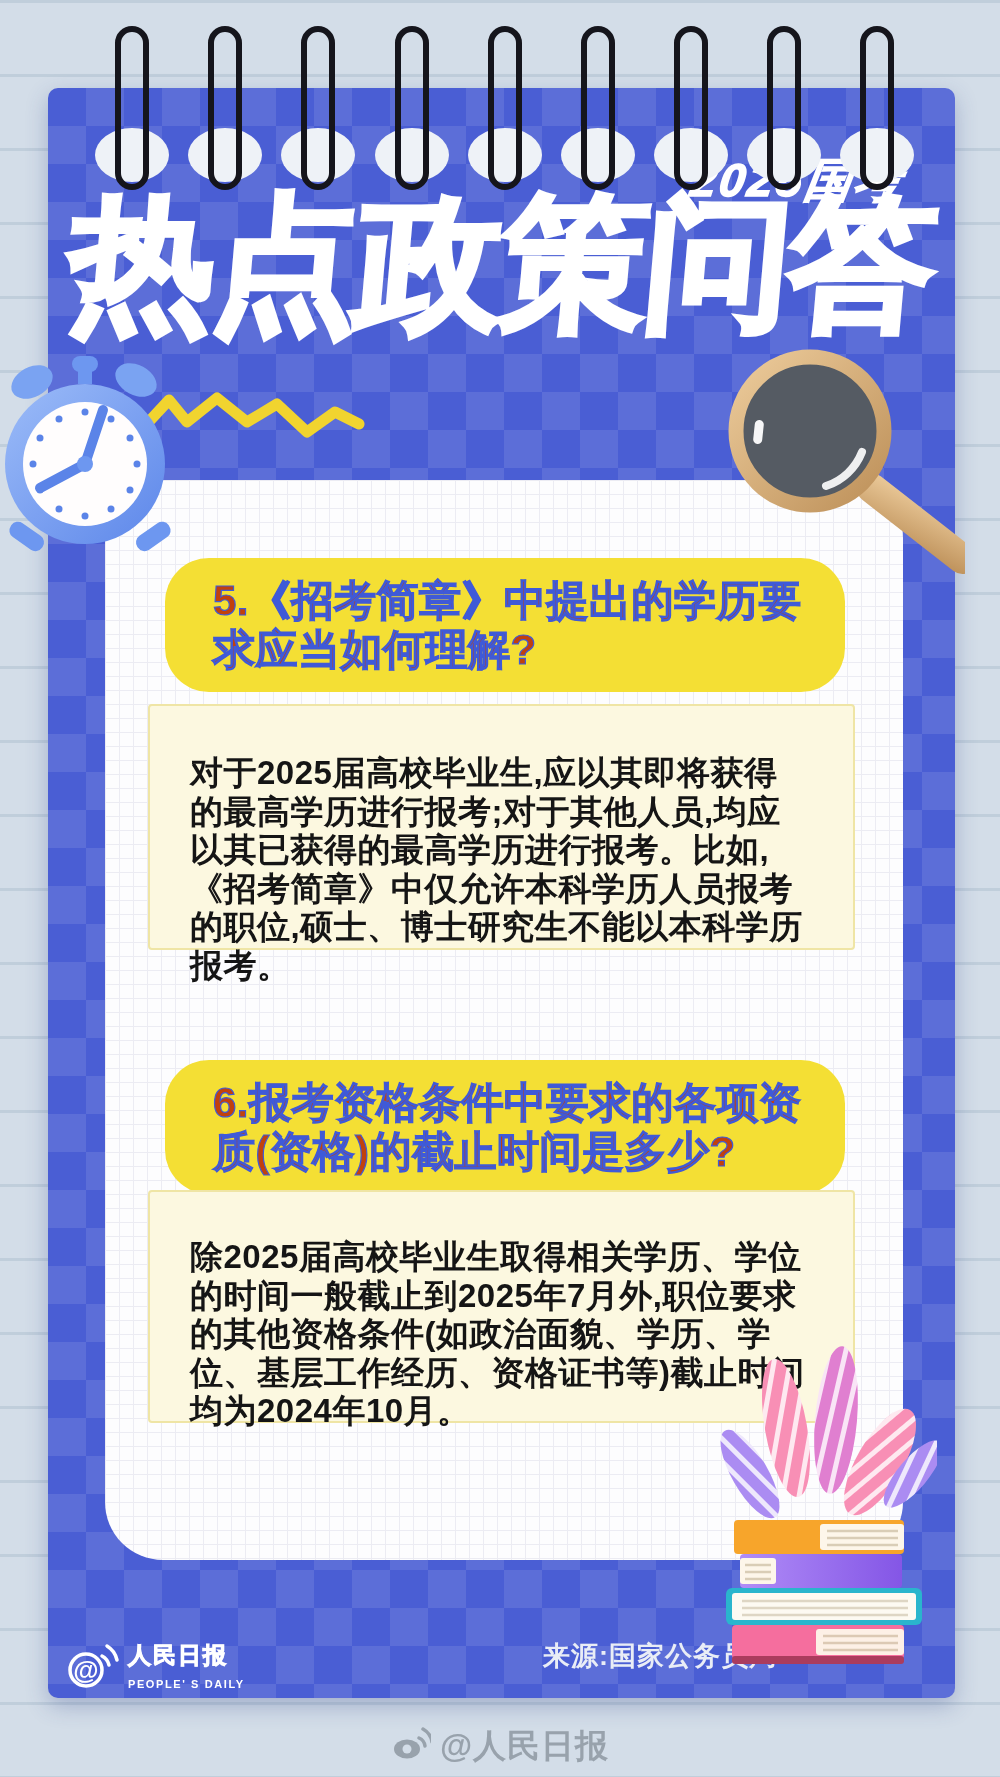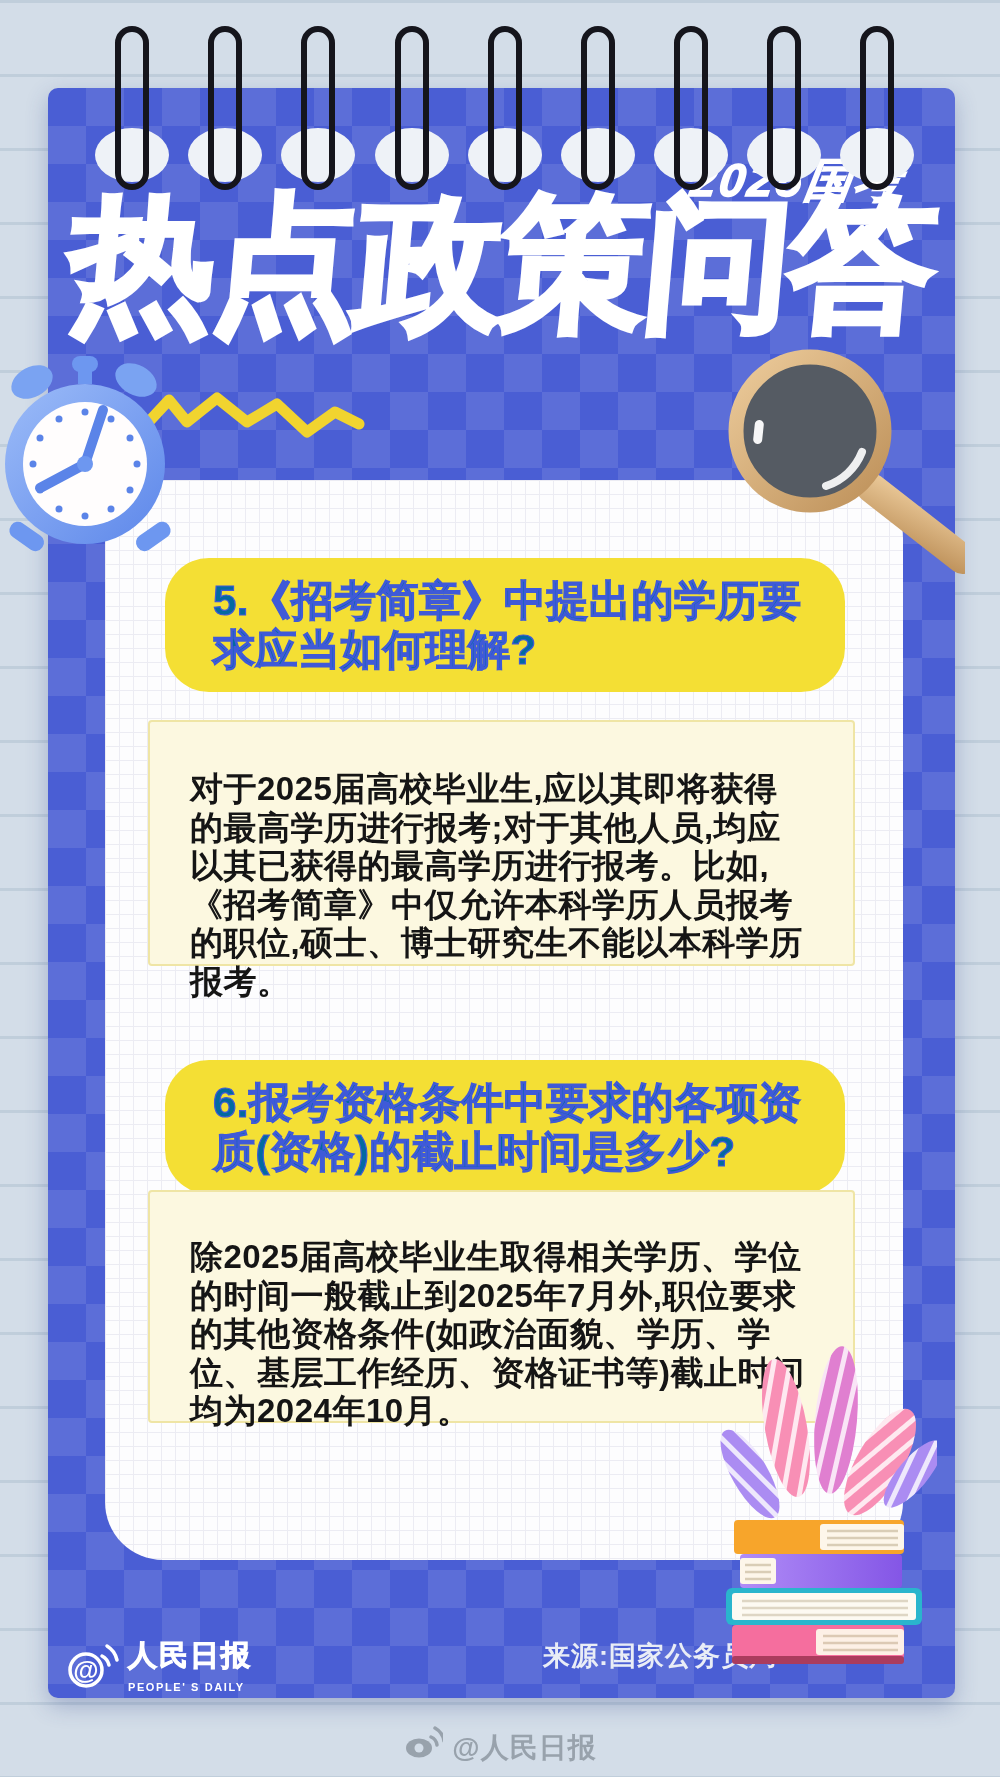--- a/index.html
+++ b/index.html
@@ -45,56 +45,56 @@
   .white-card{
     position:absolute;left:57px;top:392px;width:798px;height:1080px;
     border-radius:58px;background-color:#fdfdfe;
     background-image:linear-gradient(#ececf3 1px,transparent 1px),linear-gradient(90deg,#ececf3 1px,transparent 1px);
     background-size:14px 14px;
     z-index:4;
   }
   .q-box{
     position:absolute;left:60px;width:680px;height:134px;border-radius:44px;
     background:#f4df34;box-sizing:border-box;padding:18px 38px 0 48px;
-    color:#0369a1;font-size:42px;line-height:49px;font-weight:800;
+    color:#c2410c;font-size:42px;line-height:49px;font-weight:800;
     -webkit-text-stroke:1.2px #3f5ad8;letter-spacing:.5px;
   }
   .q5{top:78px;}
   .q6{top:552px;margin-top:28px;}
   .a-box{
     position:absolute;left:43px;width:707px;border-radius:4px;
     background:#fcf8e0;border:2px solid #efe5a5;box-sizing:border-box;
     color:#151515;font-size:33px;line-height:38.5px;font-weight:700;
     letter-spacing:.5px;
   }
-  .a5{top:240px;height:246px;padding:48px 44px 0 40px;}
+  .a5{top:224px;height:246px;padding:48px 44px 0 40px;}
   .a6{top:710px;height:233px;padding:46px 44px 0 40px;}
   
   .source{
     position:absolute;left:495px;top:1550px;color:#e9edf6;
     font-size:27px;font-weight:600;letter-spacing:1px;z-index:6;
   }
   .logo{
     position:absolute;left:16px;top:1548px;display:flex;align-items:center;
     gap:8px;z-index:6;color:#fff;
   }
   .logo-texts{display:flex;flex-direction:column;line-height:1;}
-  .logo-cn{font-size:29px;font-weight:900;letter-spacing:2px;-webkit-text-stroke:1px #fff;}
+  .logo-cn{font-size:23px;font-weight:900;letter-spacing:2px;-webkit-text-stroke:1px #fff;}
   .logo-en{font-size:11px;letter-spacing:1.6px;margin-top:12px;font-weight:600;}
   
   .svg-abs{position:absolute;}
   .clock-svg{left:-10px;top:346px;z-index:30;}
   .zigzag-svg{left:95px;top:392px;z-index:25;}
   .mag-svg{left:710px;top:336px;z-index:30;}
   .plant-svg{left:712px;top:1322px;z-index:25;}
   
   .page-footer{
     position:absolute;left:0;top:1724px;width:100%;
     display:flex;align-items:flex-end;justify-content:center;gap:9px;
-    color:#98a2ac;font-size:28px;font-weight:700;z-index:5;letter-spacing:1px;
+    color:#98a2ac;font-size:33px;font-weight:700;z-index:5;letter-spacing:1px;
   }
 </style>
 </head>
 <body>
 
 <div class="page">
 
   <div class="blue-card">
 
     <div class="hole" style="left:47px"></div>

